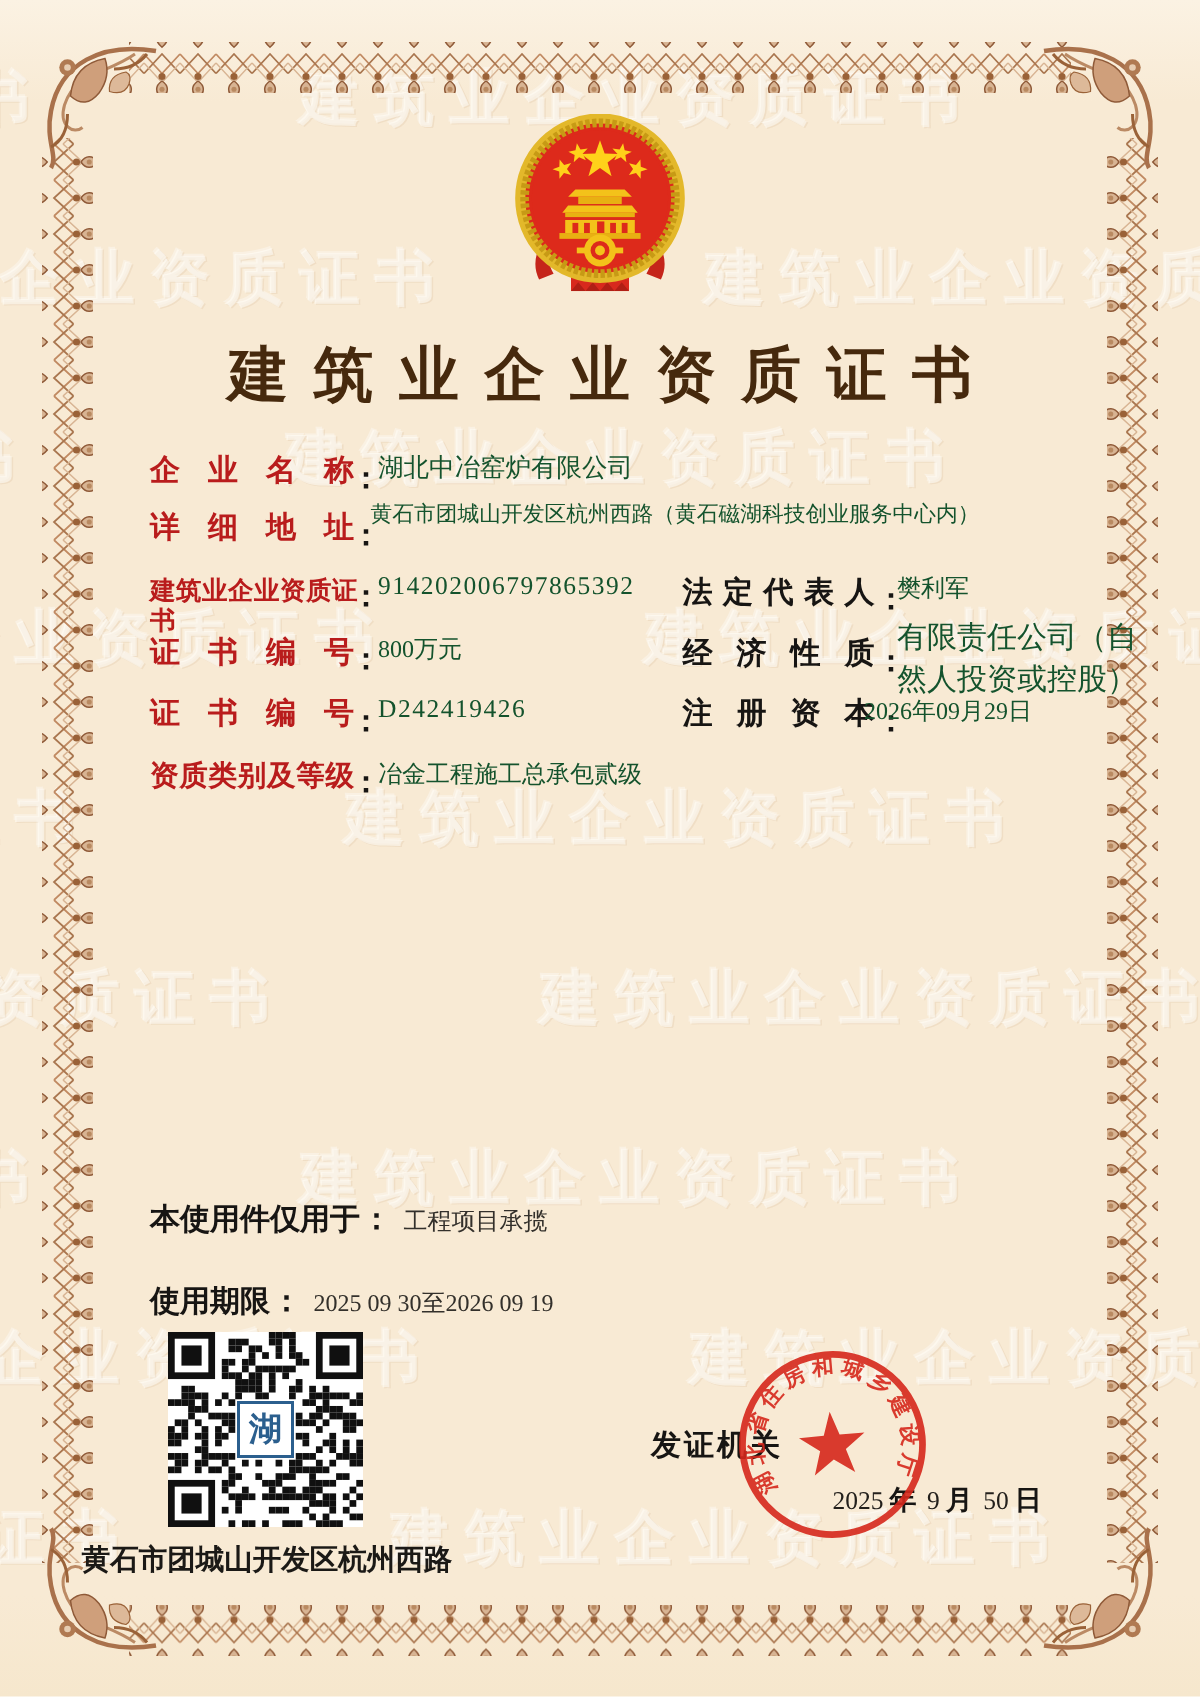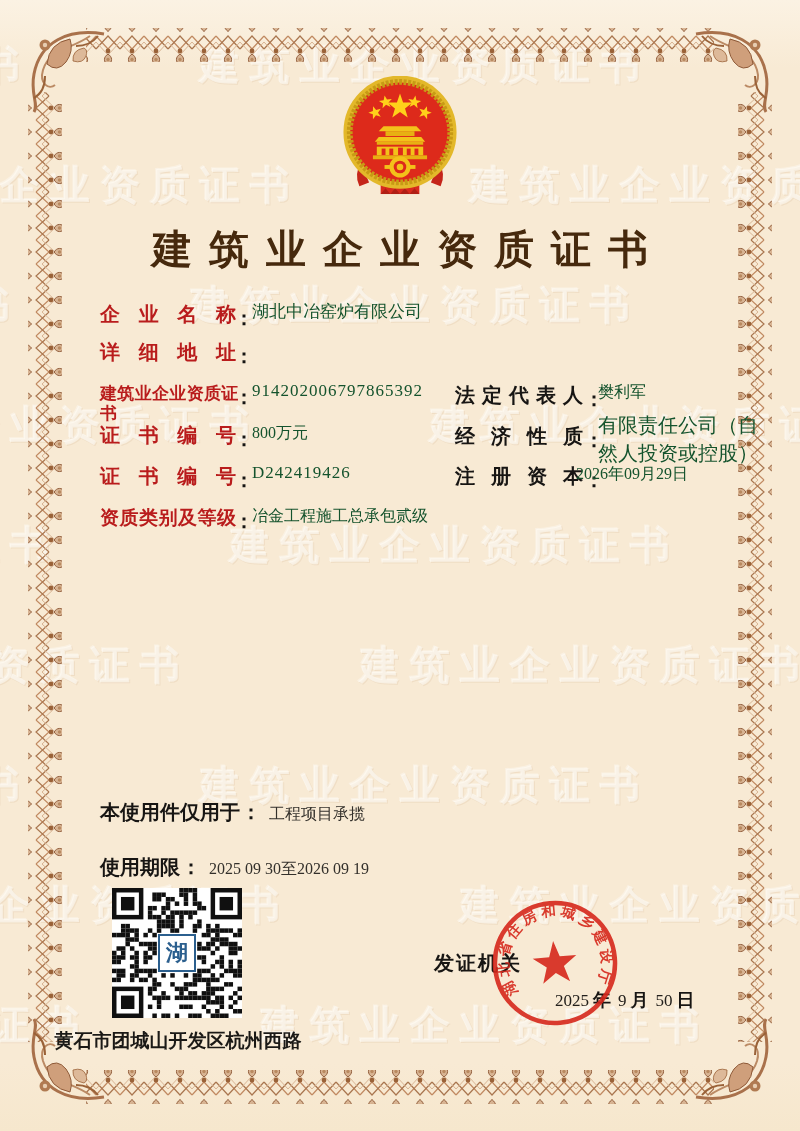--- a/index.html
+++ b/index.html
@@ -169,20 +169,21 @@
   </svg>
 
   <div class="title">建筑业企业资质证书</div>
 
   <div class="flabel" style="left:100px;top:303px">企业名称</div>
   <div class="colon" style="left:234px;top:305px">：</div>
   <div class="fvalue v17" style="left:252px;top:300px">湖北中冶窑炉有限公司</div>
 
   <div class="flabel" style="left:100px;top:341px">详细地址</div>
   <div class="colon" style="left:234px;top:343px">：</div>
+  <div class="fvalue v14" style="left:247px;top:333px">黄石市团城山开发区杭州西路（黄石磁湖科技创业服务中心内）</div>
 
   <div class="flabel s8" style="left:100px;top:384px">建筑业企业资质证书</div>
   <div class="colon" style="left:234px;top:384px">：</div>
   <div class="fvalue v17 code" style="left:252px;top:381px">914202006797865392</div>
 
   <div class="flabel" style="left:100px;top:424px">证书编号</div>
   <div class="colon" style="left:234px;top:426px">：</div>
   <div class="fvalue v16" style="left:252px;top:423px">800万元</div>
 
   <div class="flabel" style="left:100px;top:465px">证书编号</div>

